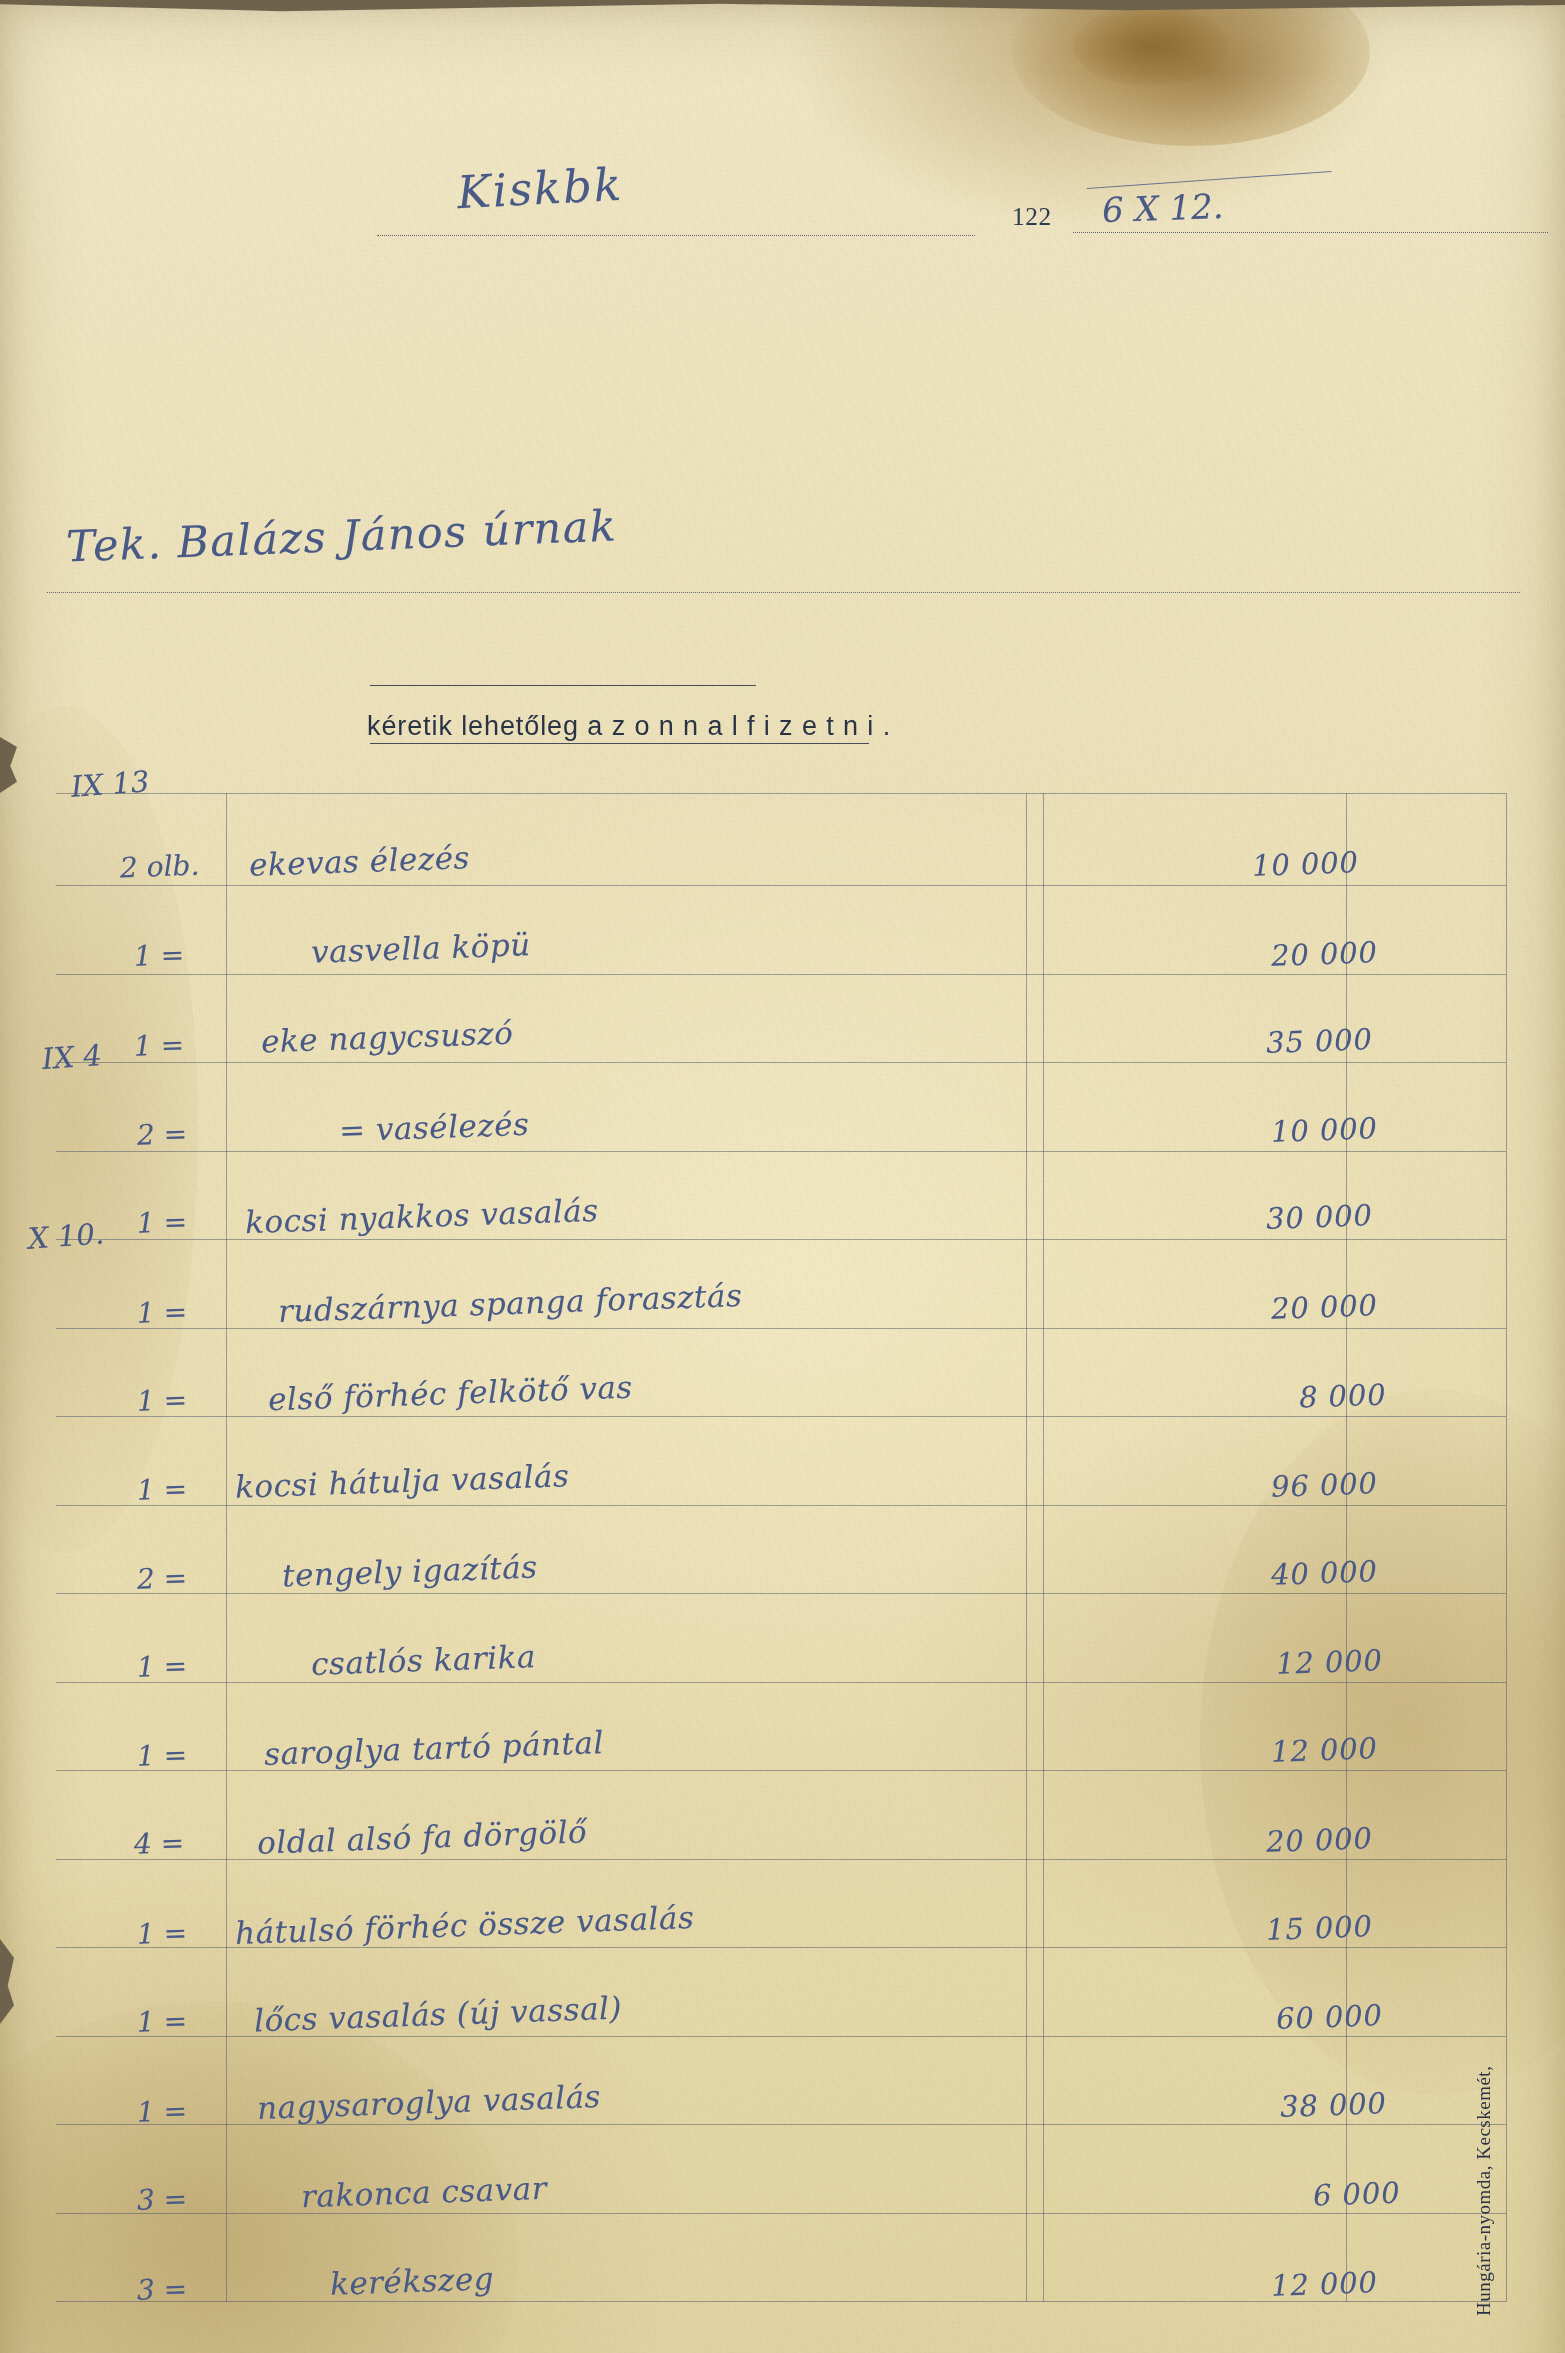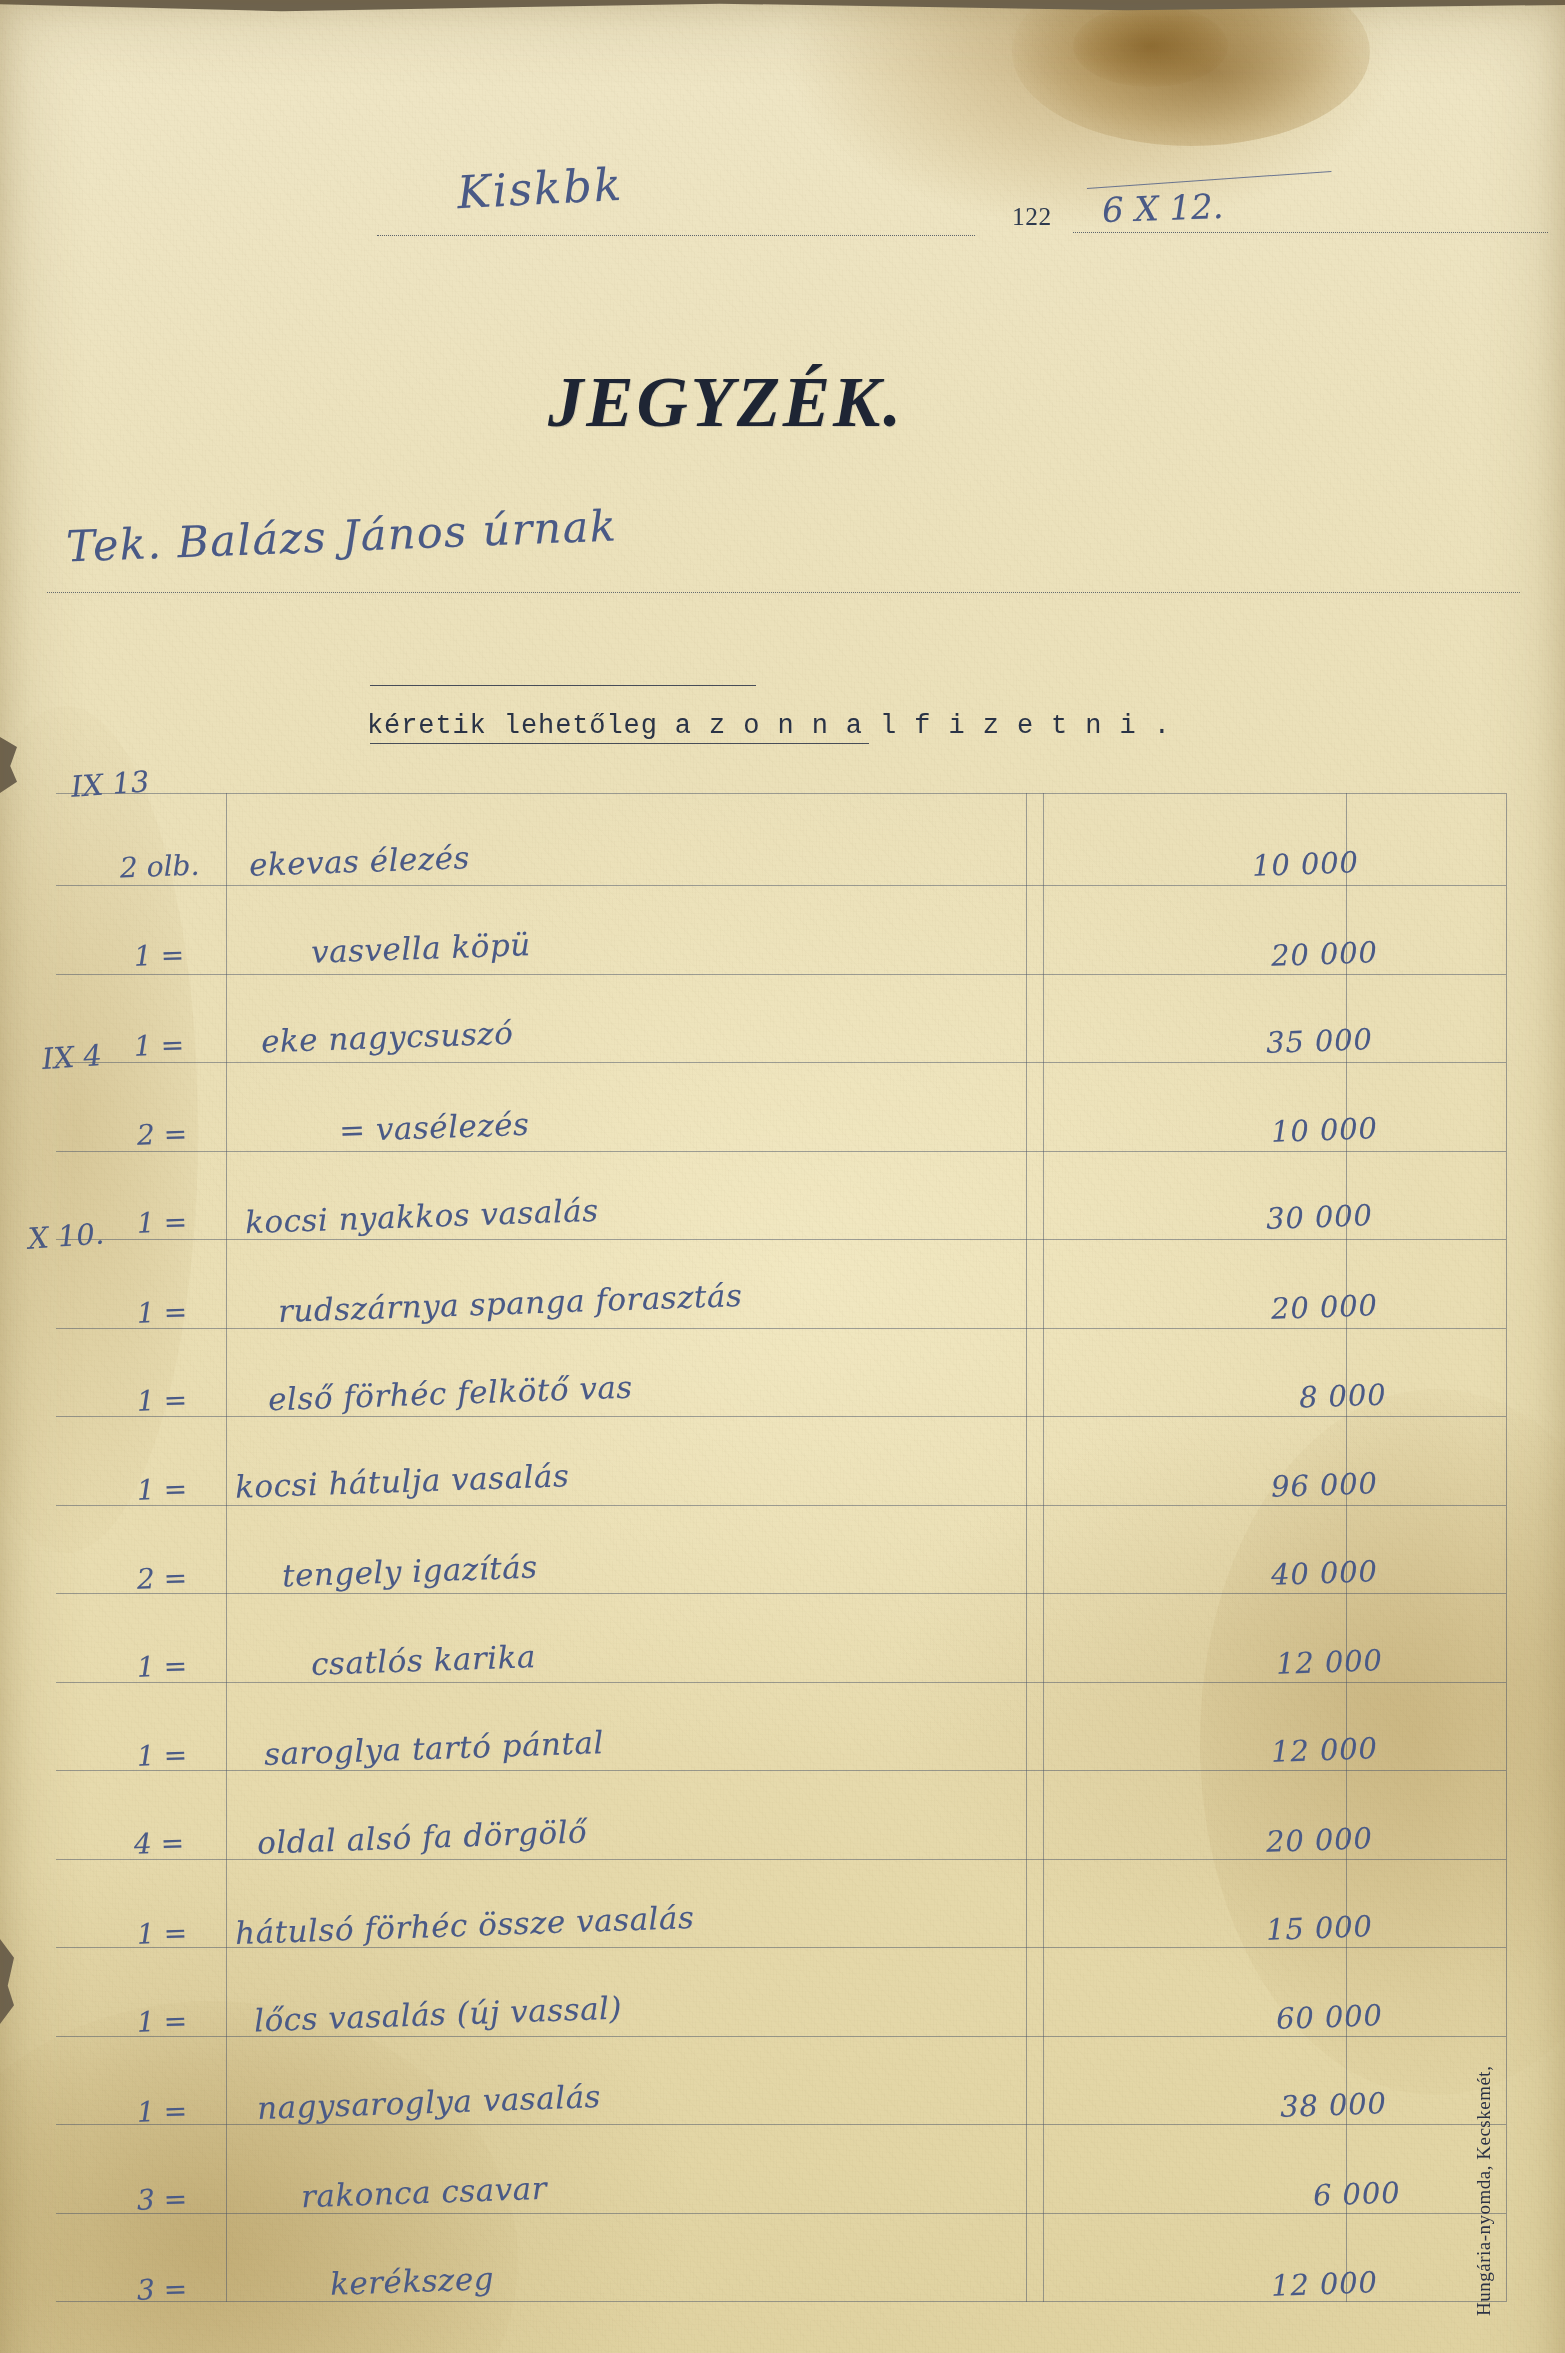--- a/index.html
+++ b/index.html
@@ -75,21 +75,21 @@
     border-bottom: 1.4px dotted #2f3b52;
     opacity: 0.7;
   }
   .note-line {
     position: absolute;
     font-family: "Liberation Sans", sans-serif;
     font-size: 27px;
     color: #2a3346;
     white-space: nowrap;
   }
-  .note-line.l2 { letter-spacing: 0.9px; font-family: Liberation Mono, monospace; }
+  .note-line.l2 { letter-spacing: 0.9px; }
   .note-underline {
     position: absolute;
     height: 0.9px;
     background: #2a3346;
     opacity: 0.85;
   }
   
   .tbl-h {
     position: absolute;
     height: 0.9px;
@@ -163,21 +163,20 @@
   <div class="tear" style="left:0; top:0; width:1565px; height:12.2px; clip-path: polygon(0 0, 100% 0, 100% 40%, 72% 85%, 46% 30%, 18% 92%, 0 35%);"></div>
 
   <div class="hdr-line" style="left:377px; top:235px; width:598px;"></div>
   <div class="hdr-line" style="left:1073px; top:232px; width:475px;"></div>
   <div class="hdr-year" style="left:1012px; top:202px;">122</div>
 
   <div class="hw place" style="left:457px; top:162px; transform: rotate(-3deg);">Kiskbk</div>
   <div class="hw date" style="left:1102px; top:188px; transform: rotate(-2deg);">6 X 12.</div>
   <div class="strike" style="left:1087px; top:188px; width:245px; transform: rotate(-4deg); height:1.4px;"></div>
 
-  <div class="title" style="left:548px; top:362px;">JEGYZÉK.</div>
 
   <div class="addr-rule" style="left:47px; top:592px; width:1473px;"></div>
   <div class="hw addr" style="left:66px; top:511px; transform: rotate(-2.2deg);">Tek. Balázs János úrnak</div>
 
   <div class="note-underline" style="left:370px; top:685px; width:386px;"></div>
   <div class="note-line l2" style="left:367px; top:711px;">kéretik  lehetőleg  a z o n n a l  f i z e t n i .</div>
   <div class="note-underline" style="left:370px; top:743px; width:499px;"></div>
 
   <div class="tbl-h" style="left:56px; top:793px; width:1450px;"></div>
 

